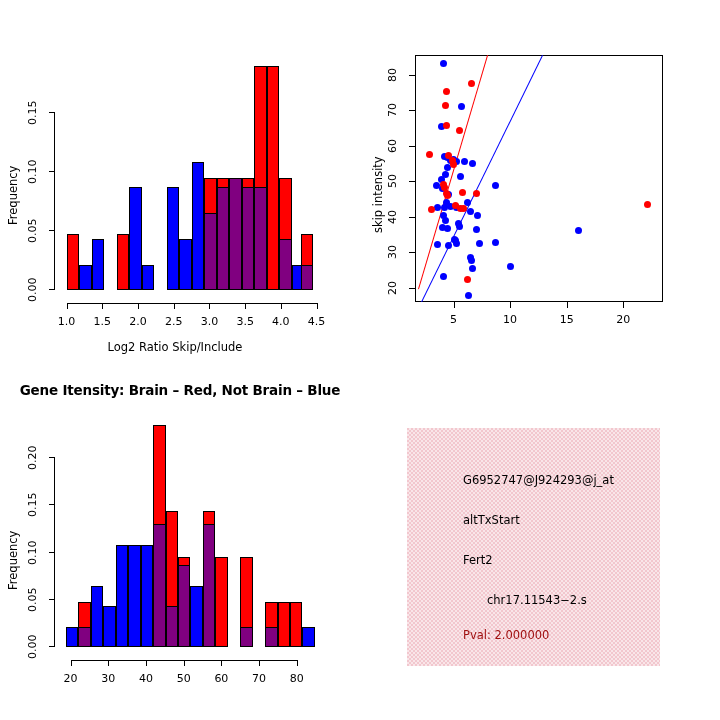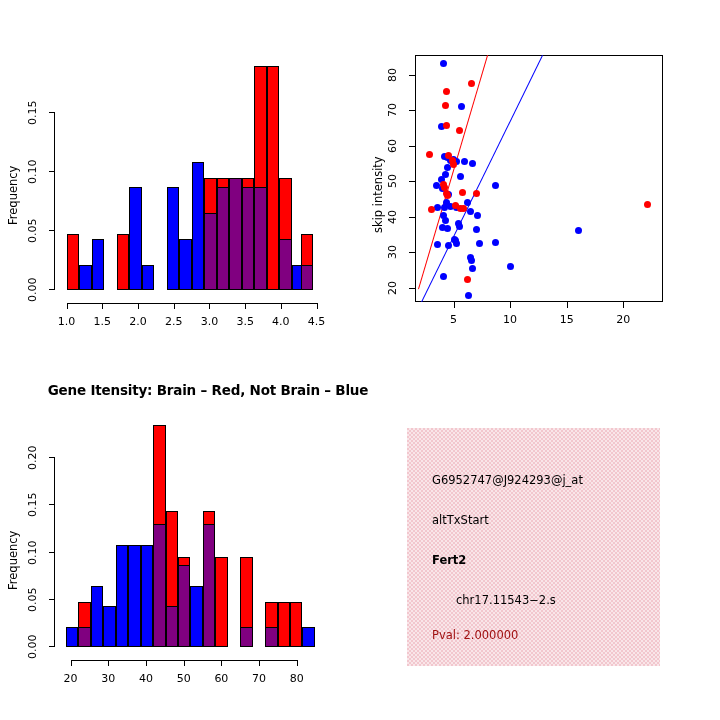--- a/index.html
+++ b/index.html
@@ -38,30 +38,31 @@
   .pt.blue{background:#0000ff;}
   .clip{position:absolute;overflow:hidden;}
   .regline{position:absolute;height:0;border-top:1px solid;transform-origin:0 0;}
 
   
   .infobox{position:absolute;background:#f2c7ce;
     background-image:
       linear-gradient(45deg, rgba(255,255,255,.55) 25%, transparent 25%, transparent 75%, rgba(255,255,255,.55) 75%),
       linear-gradient(45deg, rgba(255,255,255,.55) 25%, transparent 25%, transparent 75%, rgba(255,255,255,.55) 75%);
     background-size:4px 4px;background-position:0 0,2px 2px;}
-  .infoline{position:absolute;font-size:11.5px;white-space:nowrap;}
+  .infoline{position:absolute;font-size:11.5px;white-space:nowrap;margin-left:31px;}
   .infoline.pval{color:#a01010;}
 </style>
 </head>
 <body>
 
 <div class="page">
 
   <div class="panel" style="left:0;top:0;width:360px;height:360px;">
     <div class="axistitle vert" style="left:6px;top:150px;height:90px;">Frequency</div>
+    <div class="axistitle" style="left:60px;top:340px;width:230px;">Log2 Ratio Skip/Include</div>
     <div id="ratio-plot" class="plotbox" style="left:63px;top:60px;width:250px;height:230px;">
         <div class="bars" style="left:0;top:0;width:250px;height:230px;">
           <div class="bar red" style="left:3.5714285714285747px;width:12.500000000000002px;height:56.02564102564102px;"></div>
           <div class="bar blue" style="left:16.071428571428577px;width:12.500000000000004px;height:25.358974358974354px;"></div>
           <div class="bar blue" style="left:28.57142857142858px;width:12.500000000000004px;height:51.30769230769231px;"></div>
           <div class="bar red" style="left:53.57142857142857px;width:12.5px;height:56.02564102564102px;"></div>
           <div class="bar blue" style="left:66.07142857142857px;width:12.499999999999986px;height:102.61538461538461px;"></div>
           <div class="bar blue" style="left:78.57142857142856px;width:12.5px;height:25.358974358974354px;"></div>
           <div class="bar blue" style="left:103.57142857142857px;width:12.499999999999986px;height:102.61538461538461px;"></div>
           <div class="bar blue" style="left:116.07142857142858px;width:12.5px;height:51.30769230769231px;"></div>
@@ -206,21 +207,21 @@
         <div class="tick" style="left:95.12328767123289px;top:247px;width:1px;height:6px;"></div>
         <div class="ticklabel" style="left:75.12328767123289px;top:258px;width:40px;">10</div>
         <div class="tick" style="left:151.74429223744295px;top:247px;width:1px;height:6px;"></div>
         <div class="ticklabel" style="left:131.74429223744295px;top:258px;width:40px;">15</div>
         <div class="tick" style="left:208.36529680365297px;top:247px;width:1px;height:6px;"></div>
         <div class="ticklabel" style="left:188.36529680365297px;top:258px;width:40px;">20</div>
       </div>
   </div>
 
   <div class="panel" style="left:0;top:360px;width:360px;height:360px;">
-    <div class="title" style="top:22px;padding-left:28px;">Gene Itensity: Brain – Red, Not Brain – Blue</div>
+    <div class="title" style="top:22px;">Gene Itensity: Brain – Red, Not Brain – Blue</div>
     <div class="axistitle vert" style="left:6px;top:155px;height:90px;">Frequency</div>
     <div id="gene-plot" class="plotbox" style="left:63px;top:65px;width:247px;height:222px;">
         <div class="bars" style="left:0;top:0;width:247px;height:222px;">
           <div class="bar blue" style="left:3.0167938931297735px;width:12.444274809160309px;height:20.310638297872337px;"></div>
           <div class="bar red" style="left:15.461068702290081px;width:12.444274809160309px;height:44.87234042553192px;"></div>
           <div class="bar purple" style="left:15.461068702290081px;width:12.444274809160309px;height:20.310638297872337px;"></div>
           <div class="bar blue" style="left:27.90534351145038px;width:12.444274809160309px;height:61.40425531914894px;"></div>
           <div class="bar blue" style="left:40.34961832061069px;width:12.444274809160305px;height:41.09361702127659px;"></div>
           <div class="bar blue" style="left:52.79389312977099px;width:12.444274809160305px;height:102.49787234042553px;"></div>
           <div class="bar blue" style="left:65.2381679389313px;width:12.44427480916029px;height:102.49787234042553px;"></div>
@@ -269,19 +270,19 @@
         <div class="ticklabel" style="left:176.0916030534351px;bottom:-38px;width:40px;">70</div>
         <div class="tick" style="left:233.80152671755727px;bottom:-19px;width:1px;height:6px;"></div>
         <div class="ticklabel" style="left:213.80152671755727px;bottom:-38px;width:40px;">80</div>
       </div>
   </div>
 
   <div class="panel" style="left:360px;top:360px;width:360px;height:360px;">
     <div class="infobox" style="left:47px;top:68px;width:253px;height:238px;">
       <div class="infoline" style="left:25px;top:45px;">G6952747@J924293@j_at</div>
       <div class="infoline" style="left:25px;top:85px;">altTxStart</div>
-      <div class="infoline" style="left:25px;top:125px;font-weight:bold;">Fert2</div>
+      <div class="infoline" style="left:25px;top:125px;font-weight:normal;">Fert2</div>
       <div class="infoline" style="left:25px;top:165px;padding-left:24px;">chr17.11543−2.s</div>
       <div class="infoline pval" style="left:25px;top:200px;">Pval: 2.000000</div>
     </div>
   </div>
 
 </div>
 
 </body></html>

